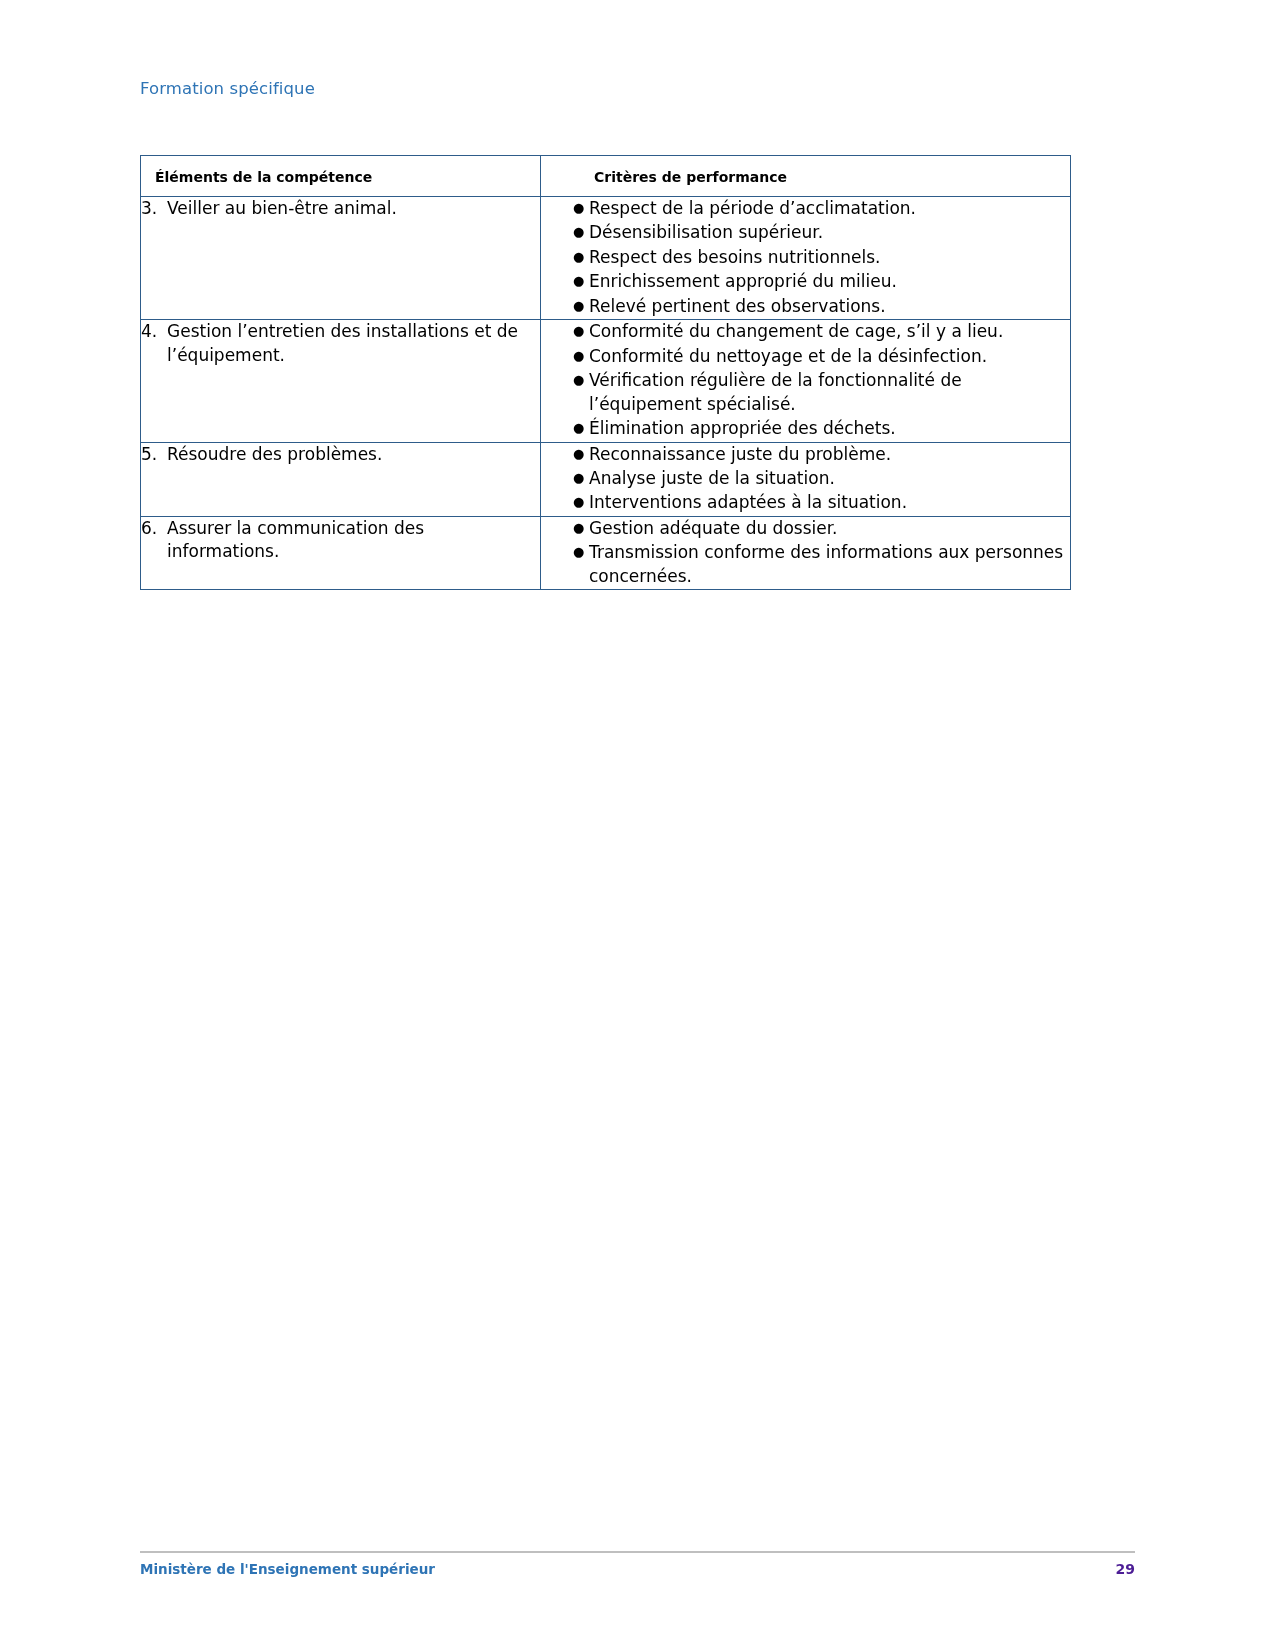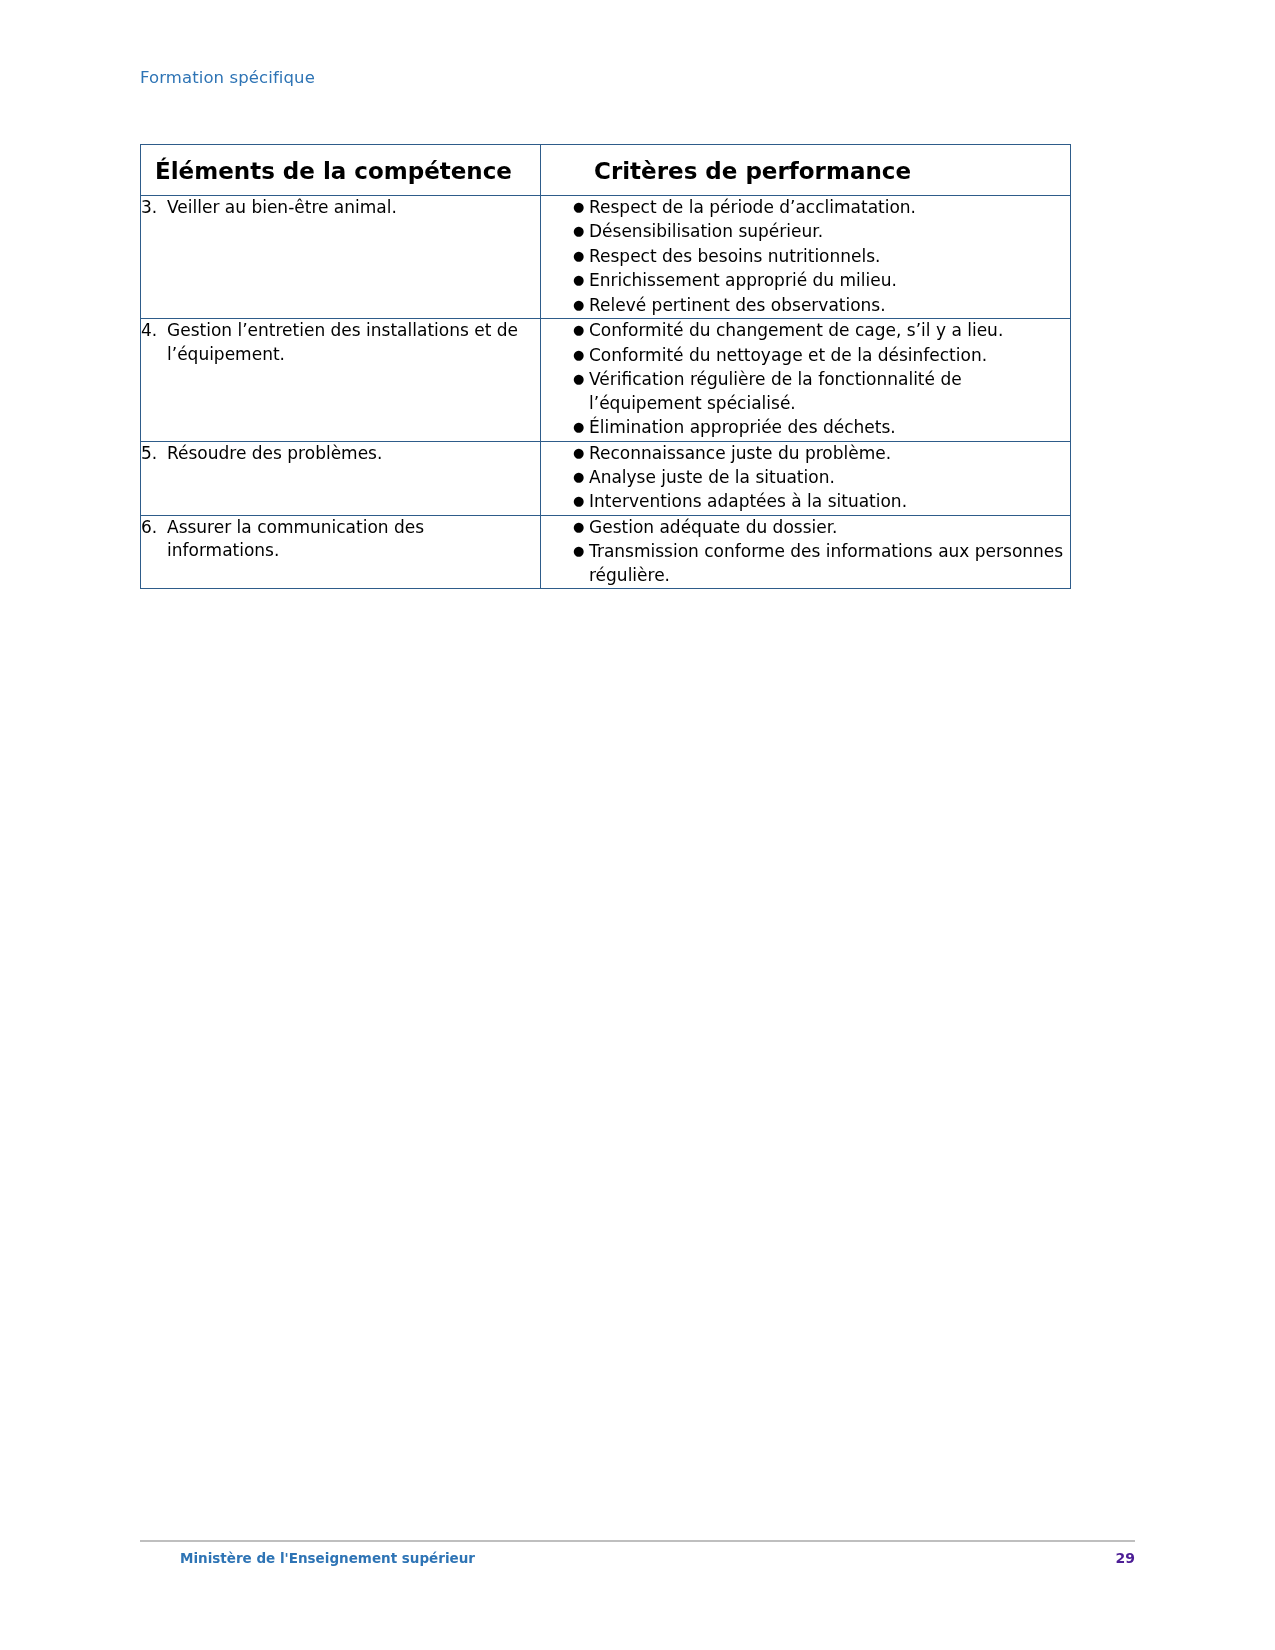--- a/index.html
+++ b/index.html
@@ -9,21 +9,21 @@
   body {
     width: 1275px;
     height: 1650px;
     background: #ffffff;
     font-family: "DejaVu Sans", sans-serif;
     position: relative;
     overflow: hidden;
   }
   .page {
     position: absolute;
-    left: 0; top: 0;
+    left: 0; top: 11px;
     width: 1275px;
     height: 1314px;
   }
   .header-label {
     position: absolute;
     left: 140px;
     top: 68px;
     font-size: 16.5px;
     color: #2e74b5;
     letter-spacing: 0.1px;
@@ -40,21 +40,21 @@
     border: 1px solid #2e5c8a;
   }
   table.comp th, table.comp td {
     vertical-align: top;
     padding: 0;
   }
   .col-left { width: 400px; }
   .col-right { width: 530px; }
 
   .th-inner {
-    font-size: 23px;
+    font-size: 14px;
     font-weight: bold;
     color: #000;
     padding: 13px 14px 11px 14px;
     text-align: left;
   }
   .th-inner.right {
     padding-left: 53px;
   }
 
   .elem-cell {
@@ -110,21 +110,20 @@
     height: 2px;
     background: #bfbfbf;
   }
   .footer-left {
     position: absolute;
     left: 140px;
     top: 1550px;
     font-size: 13.5px;
     font-weight: bold;
     color: #2e74b5;
-    margin-left: 40px;
   }
   .footer-right {
     position: absolute;
     left: 1095px;
     top: 1550px;
     width: 40px;
     text-align: right;
     font-size: 14px;
     font-weight: bold;
     color: #4c1d95;
@@ -249,21 +248,21 @@
           </div>
         </td>
         <td class="crit-cell">
           <ul class="crit">
             <li>
                 <span class="bullet">●</span>
                 <span class="txt">Gestion adéquate du dossier.</span>
               </li>
             <li>
                 <span class="bullet">●</span>
-                <span class="txt">Transmission conforme des informations aux personnes régulière.</span>
+                <span class="txt">Transmission conforme des informations aux personnes concernées.</span>
               </li>
           </ul>
         </td>
       </tr>
 
     </tbody>
   </table>
 
   <div class="footer-rule"></div>
   <div class="footer-left">Ministère de l'Enseignement supérieur</div>

